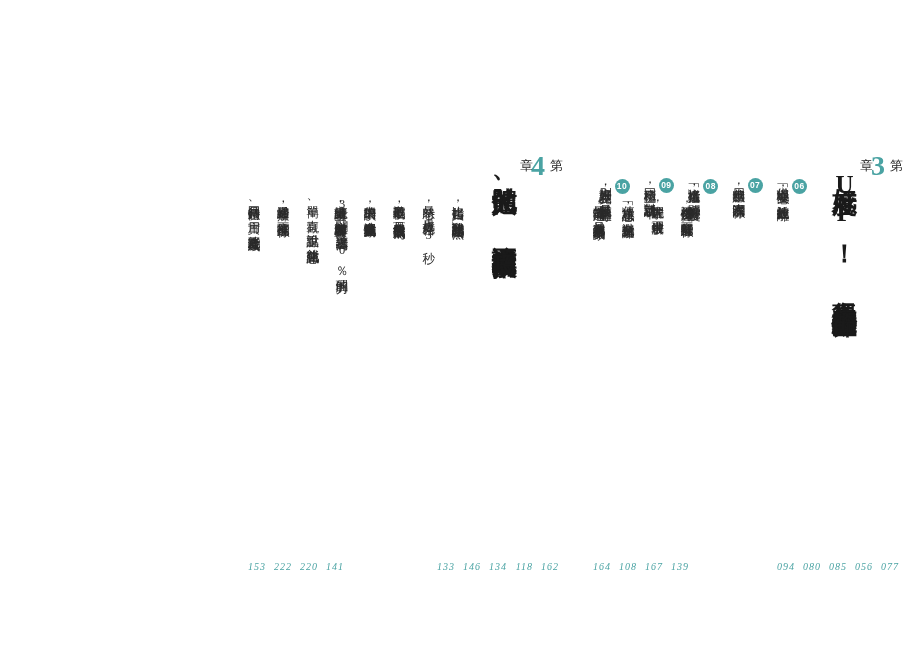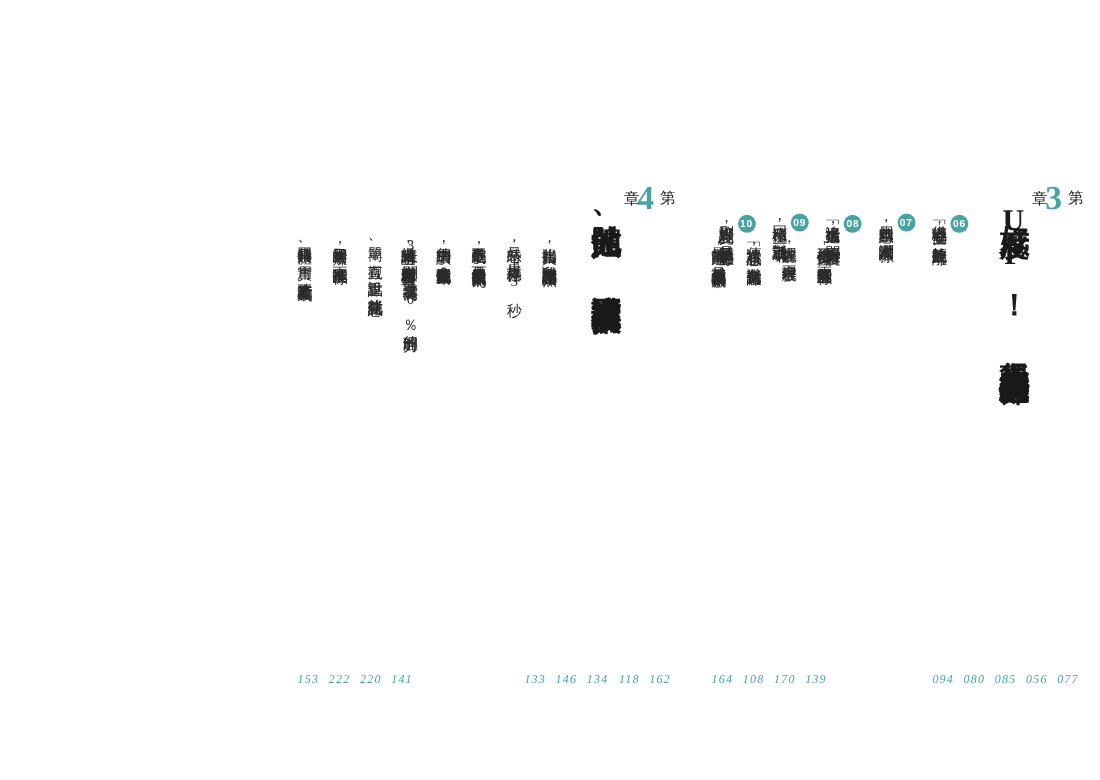--- a/index.html
+++ b/index.html
@@ -209,21 +209,21 @@
         </div>
         <div class="entry">
           <span class="entry-text">傳達「核心訊息」，避免對話偏離</span>
         </div>
         <div class="entry">
           <span class="entry-text">最高竿的溝通，就是讓每個人都成為贏家</span>
         </div>
       </div>
       <div class="pages" style="right:14px;">
         <span class="pg">139</span>
-        <span class="pg">170</span>
+        <span class="pg">167</span>
         <span class="pg">108</span>
         <span class="pg">164</span>
       </div>
     </div>
 
     <div class="chapter-block" style="width:215px;">
       <div class="chapter-head">
         <div class="chapter-num-col">
           <span>第</span>
           <span class="num">4</span>

